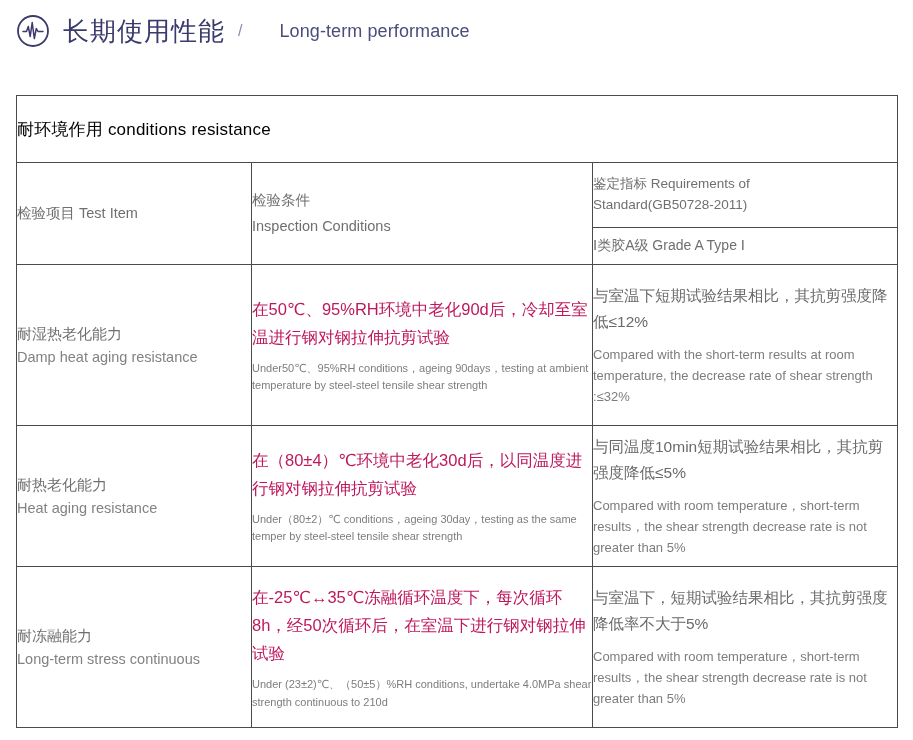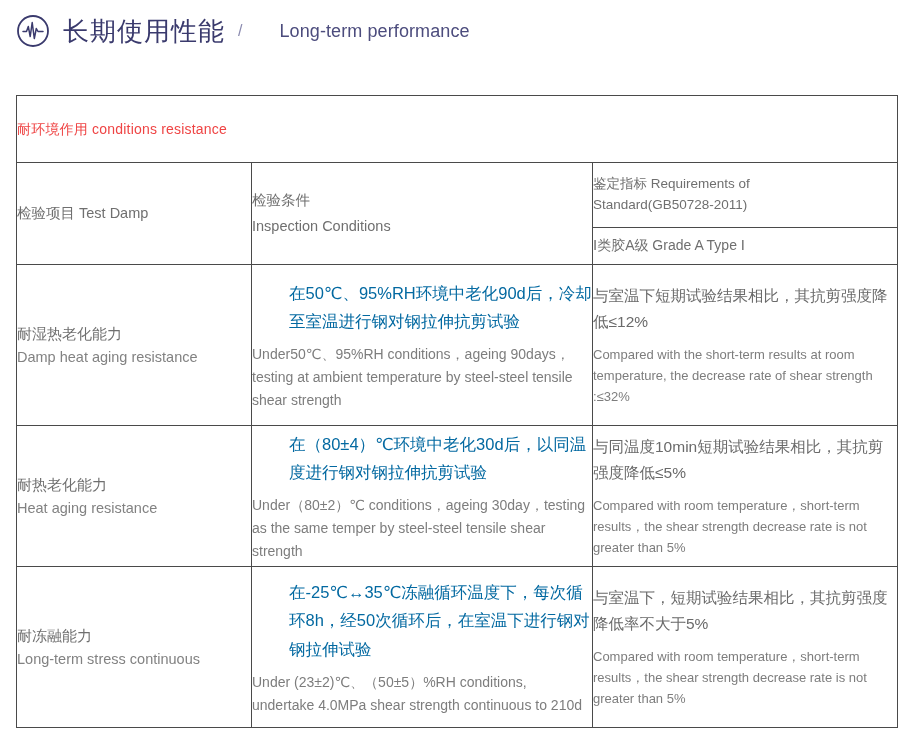--- a/index.html
+++ b/index.html
@@ -71,22 +71,22 @@
   }
   .col-item   { width: 235px; }
   .col-cond   { width: 341px; }
   .col-req    { width: 305px; }
 
   .banner-cell {
     height: 66px;
     text-align: center;
   }
   .banner-text {
-    font-size: 14px;
-    color: #ef4444;
+    font-size: 17px;
+    color: #000000;
     letter-spacing: 0.2px;
   }
 
   .head-cell {
     height: 98px;
     text-align: center;
     color: #6f6f6f;
   }
   .head-cell .line {
     font-size: 14.5px;
@@ -117,26 +117,25 @@
     color: #6f6f6f;
     line-height: 1.6;
   }
   .en-sub {
     font-size: 14.5px;
     color: #828282;
     line-height: 1.55;
   }
   .cond-zh {
     font-size: 16.5px;
-    color: #0369a1;
+    color: #be185d;
     line-height: 1.72;
-    margin-left: 37px;
   }
   .cond-en {
-    font-size: 14px;
+    font-size: 11px;
     color: #7d7d7d;
     line-height: 1.62;
     margin-top: 8px;
   }
   .req-zh {
     font-size: 15.5px;
     color: #6a6a6a;
     line-height: 1.72;
   }
   .req-en {
@@ -173,21 +172,21 @@
   <tbody>
 
     <tr>
       <td class="banner-cell" colspan="3">
         <span class="banner-text">耐环境作用 conditions resistance</span>
       </td>
     </tr>
 
     <tr>
       <td class="head-cell" rowspan="2">
-        <div class="line">检验项目 Test Damp</div>
+        <div class="line">检验项目 Test Item</div>
       </td>
       <td class="head-cell" rowspan="2">
         <div class="line">检验条件</div>
         <div class="line">Inspection Conditions</div>
       </td>
       <td class="req-head-cell">
         <div class="line">鉴定指标 Requirements of</div>
         <div class="line">Standard(GB50728-2011)</div>
       </td>
     </tr>

